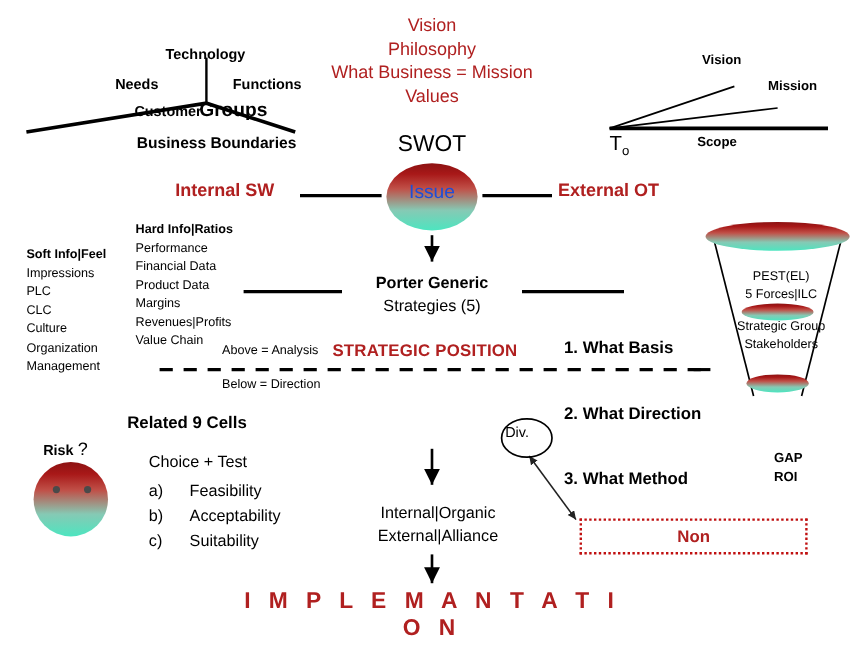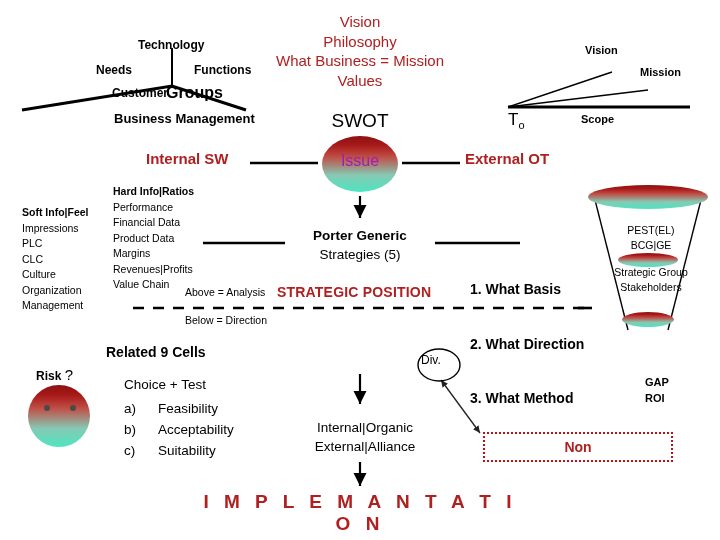--- a/index.html
+++ b/index.html
@@ -27,21 +27,21 @@
   .t-swot{left:250px;top:110px;width:220px;font-size:19px;}
 
   .t-to{left:508px;top:110px;font-size:17px;}
   .t-to sub{font-size:11px;}
   .t-vision2{left:585px;top:44px;font-size:11px;font-weight:bold;}
   .t-mission2{left:640px;top:66px;font-size:11px;font-weight:bold;}
   .t-scope{left:581px;top:113px;font-size:11px;font-weight:bold;}
 
   .t-isw{left:146px;top:150px;font-size:15px;font-weight:bold;}
   .t-eot{left:465px;top:150px;font-size:15px;font-weight:bold;}
-  .issue-label{left:329px;top:152px;width:62px;font-size:16px;color:#a21caf;text-align:center;z-index:3;}
+  .issue-label{left:329px;top:152px;width:62px;font-size:16px;color:#1d4ed8;text-align:center;z-index:3;}
 
   .t-soft{left:22px;top:205px;font-size:10.5px;line-height:15.5px;}
   .t-hard{left:113px;top:184px;font-size:10.5px;line-height:15.5px;}
 
   .t-porter{left:275px;top:226px;width:170px;font-size:13.5px;line-height:19px;}
   .t-above{left:185px;top:286px;font-size:10.5px;}
   .t-below{left:185px;top:314px;font-size:10.5px;}
   .t-sp{left:277px;top:284px;font-size:14px;font-weight:bold;letter-spacing:.2px;}
 
   .t-q1{left:470px;top:281px;font-size:14px;font-weight:bold;}
@@ -137,21 +137,21 @@
     <path d="M360,462 L360,486" stroke="#000" stroke-width="2.2" fill="none" marker-end="url(#ah)"></path>
 
     <path d="M41,425 Q59,442 77,425" stroke="#2c6b5c" stroke-width="2.2" fill="none"></path>
   </svg>
 
   <div class="abs t-tech">Technology</div>
   <div class="abs t-needs">Needs</div>
   <div class="abs t-func">Functions</div>
   <div class="abs t-cust">Customer</div>
   <div class="abs t-groups">Groups</div>
-  <div class="abs t-bb">Business Management</div>
+  <div class="abs t-bb">Business Boundaries</div>
 
   <div class="abs t-header ctr red">
     <div>Vision</div>
     <div>Philosophy</div>
     <div>What Business = Mission</div>
     <div>Values</div>
   </div>
   <div class="abs t-swot ctr">SWOT</div>
 
   <div class="abs t-vision2">Vision</div>
@@ -195,20 +195,21 @@
 
   <div class="abs t-q1">1. What Basis</div>
   <div class="abs t-q2">2. What Direction</div>
   <div class="abs t-q3">3. What Method</div>
 
   <div class="abs grad-ell fun-top"></div>
   <div class="abs grad-ell fun-mid"></div>
   <div class="abs grad-ell fun-bot"></div>
   <div class="abs t-funnel ctr">
     <div>PEST(EL)</div>
+    <div>5 Forces|ILC</div>
     <div>BCG|GE</div>
   </div>
   <div class="abs t-funnel2 ctr">
     <div>Strategic Group</div>
     <div>Stakeholders</div>
   </div>
 
   <div class="abs t-risk"><span>Risk</span> <span class="q">?</span></div>
   <div class="abs grad-ell face"></div>
   <div class="abs eye eye-l"></div>

